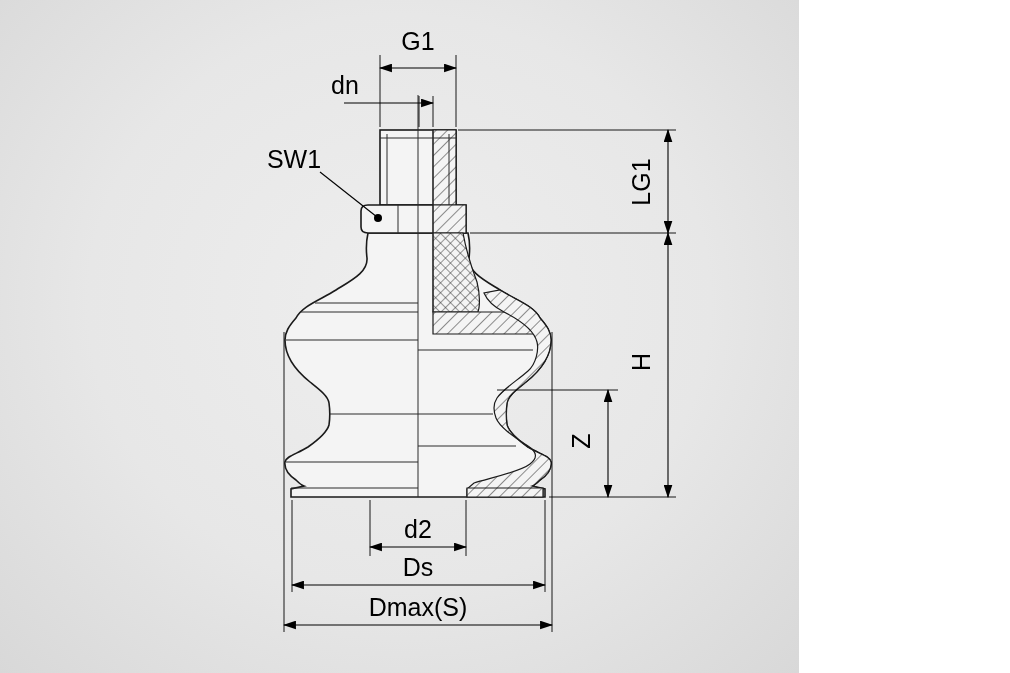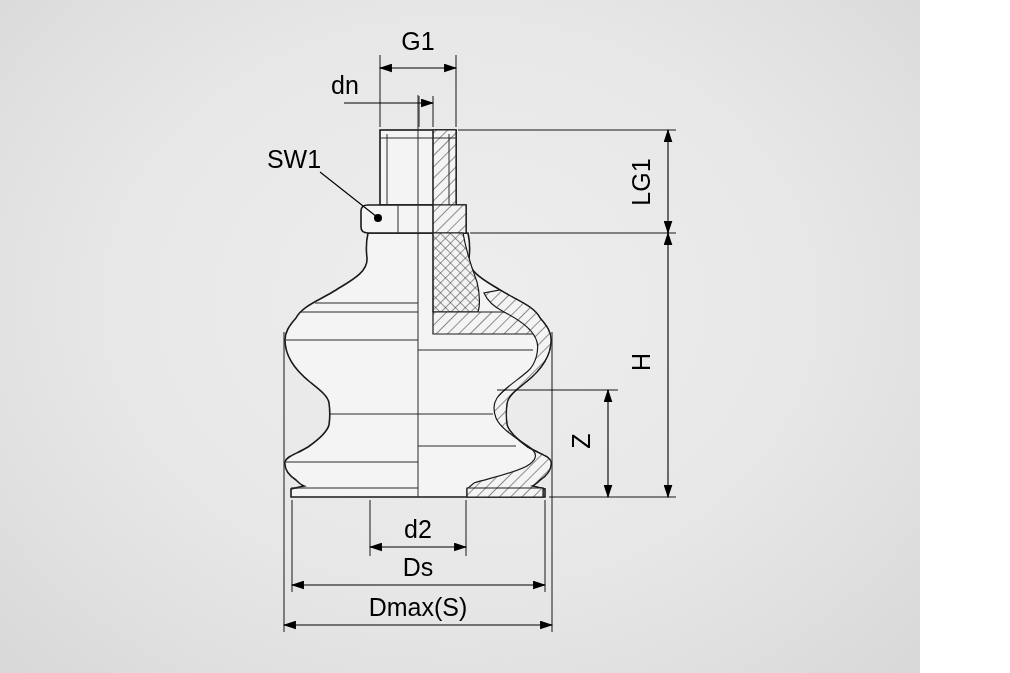--- a/index.html
+++ b/index.html
@@ -1,21 +1,21 @@
 <!DOCTYPE html>
 <html><head>
 <meta charset="utf-8">
 <style>
   html,body{margin:0;padding:0;}
   body{
     width:1010px;height:673px;overflow:hidden;
     font-family:"Liberation Sans","DejaVu Sans",sans-serif;
   }
   .stage{
-    position:relative;width:920px;height:673px;
+    position:relative;width:799px;height:673px;
     background:radial-gradient(ellipse at 50% 45%, #eeeeee 0%, #e7e7e7 55%, #d8d8d8 100%);
   }
   svg{display:block;position:absolute;left:0;top:0;}
   .outline{fill:#f4f4f4;stroke:#1a1a1a;stroke-width:1.6;}
   .thin{stroke:#2a2a2a;stroke-width:1;fill:none;}
   .hatched{stroke:#1a1a1a;stroke-width:1.2;}
   .dim{stroke:#000;stroke-width:1.1;fill:none;}
   .ext{stroke:#000;stroke-width:0.9;fill:none;}
   .lbl{fill:#000;font-size:25px;font-family:"Liberation Sans","DejaVu Sans",sans-serif;}
 </style>

